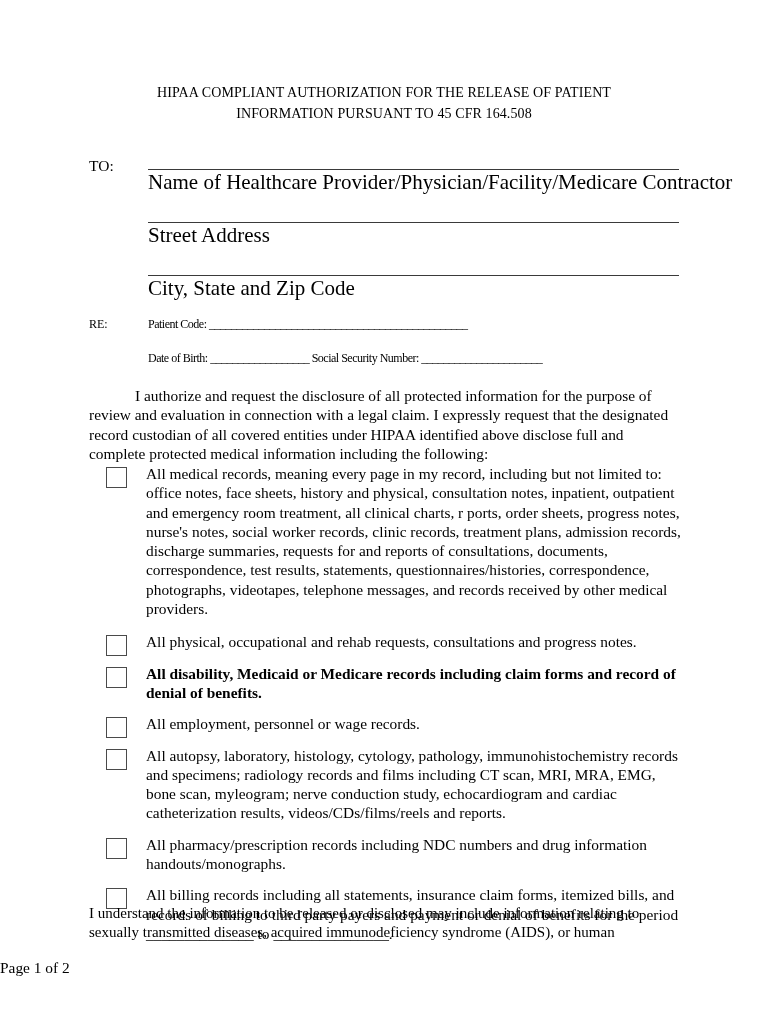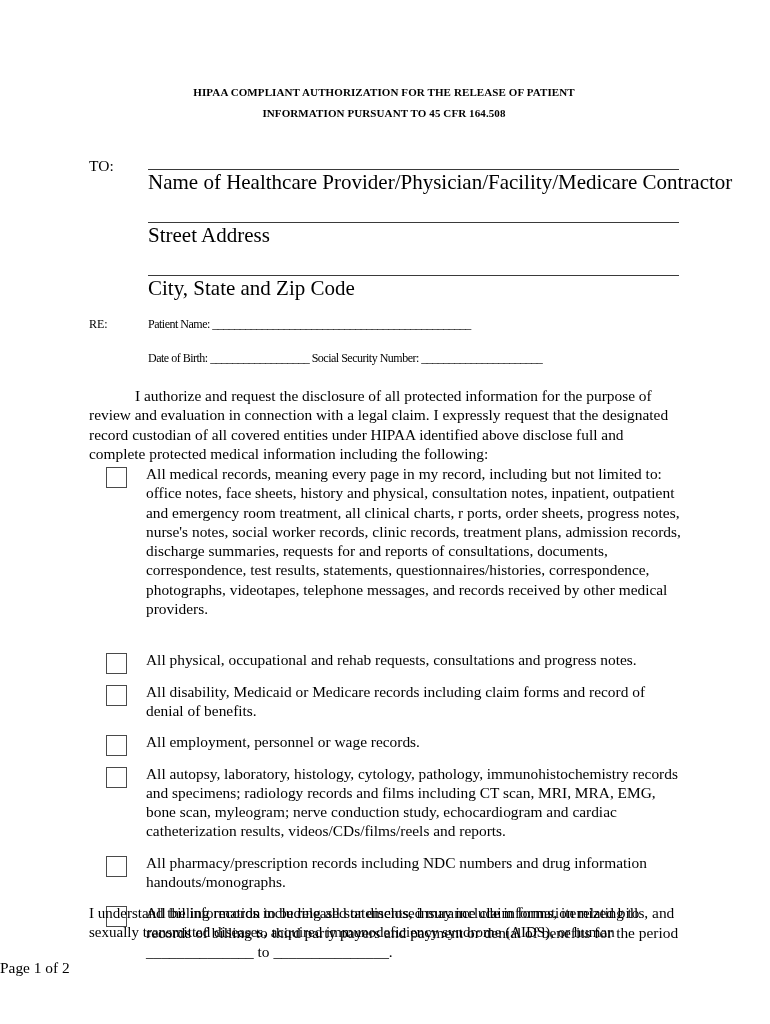--- a/index.html
+++ b/index.html
@@ -26,22 +26,22 @@
 
   
   .title-block {
     position: absolute;
     left: 89px;
     top: 82px;
     width: 590px;
     text-align: center;
   }
   .title-line {
-    font-weight: bold;
-    font-size: 11px;
+    font-weight: normal;
+    font-size: 14px;
     line-height: 21px;
     letter-spacing: 0.1px;
   }
 
   
   .to-block {
     position: absolute;
     left: 89px;
     top: 155px;
     width: 590px;
@@ -195,42 +195,42 @@
         <div class="rule-line"></div>
         <div class="rule-caption">City, State and Zip Code</div>
       </div>
 
     </div>
   </div>
 
   <div class="re-block">
     <div class="re-row">
       <span class="re-label">RE:</span>
-      <span class="re-fields blank">Patient Name:  _______________________________________________</span>
+      <span class="re-fields blank">Patient Code:  _______________________________________________</span>
     </div>
     <div class="re-row">
       <span class="re-fields blank">Date of Birth:  __________________  Social Security Number:  ______________________</span>
     </div>
   </div>
 
   <div class="body-para">I authorize and request the disclosure of all protected information for the purpose of review and evaluation in connection with a legal claim. I expressly request that the designated record custodian of all covered entities under HIPAA identified above disclose full and complete protected medical information including the following:</div>
 
   <div class="checklist">
 
-    <div class="check-item" style="margin-bottom:32px;">
+    <div class="check-item" style="margin-bottom:14px;">
       <span class="checkbox"></span>
       <span class="check-text">All medical records, meaning every page in my record, including but not limited to: office notes, face sheets, history and physical, consultation notes, inpatient, outpatient and emergency room treatment, all clinical charts, r ports, order sheets, progress notes, nurse's notes, social worker records, clinic records, treatment plans, admission records, discharge summaries, requests for and reports of consultations, documents, correspondence, test results, statements, questionnaires/histories, correspondence, photographs, videotapes, telephone messages, and records received by other medical providers.</span>
     </div>
 
     <div class="check-item" style="margin-bottom:12px;">
       <span class="checkbox"></span>
       <span class="check-text">All physical, occupational and rehab requests, consultations and progress notes.</span>
     </div>
 
-    <div class="check-item" style="margin-bottom:12px;">
+    <div class="check-item" style="margin-bottom:12px;font-weight:bold;">
       <span class="checkbox"></span>
       <span class="check-text">All disability, Medicaid or Medicare records including claim forms and record of denial of benefits.</span>
     </div>
 
     <div class="check-item" style="margin-bottom:12px;">
       <span class="checkbox"></span>
       <span class="check-text">All employment, personnel or wage records.</span>
     </div>
 
     <div class="check-item" style="margin-bottom:12px;">

